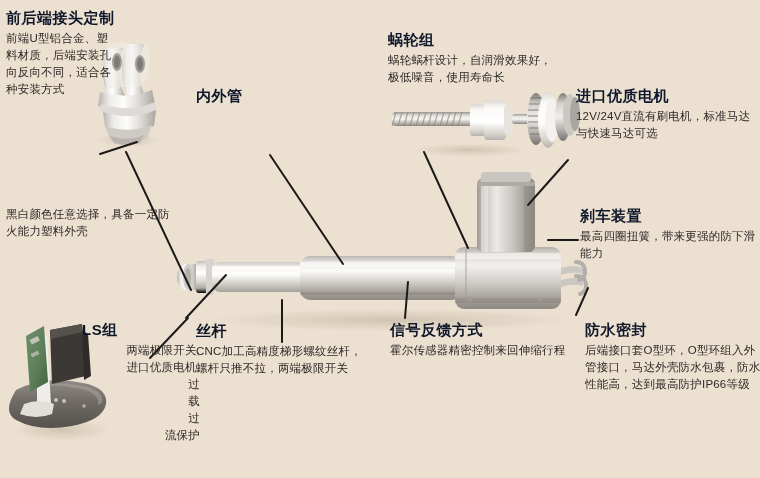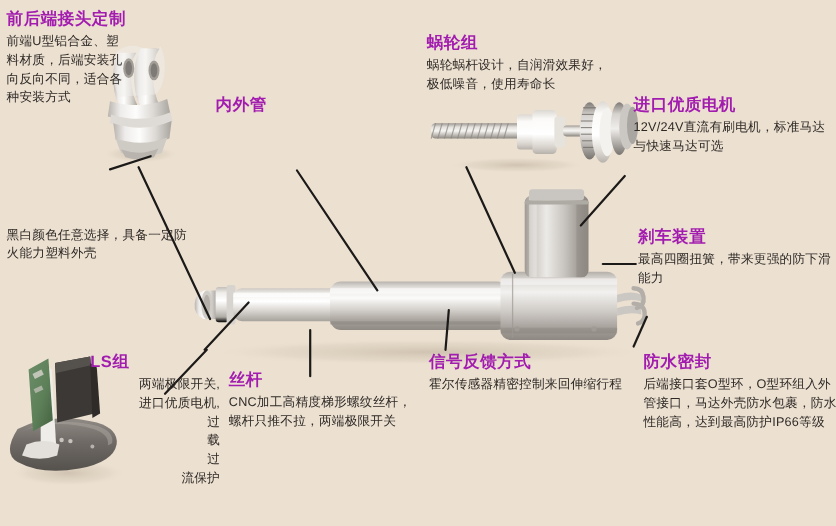--- a/index.html
+++ b/index.html
@@ -19,21 +19,21 @@
     height: 478px;
     background: #ece0d1;
     overflow: hidden;
   }
   .callout {
     position: absolute;
   }
   .callout .title {
     font-size: 15px;
     font-weight: bold;
-    color: #a21caf;
+    color: #0f172a;
     letter-spacing: 0.5px;
     line-height: 20px;
     margin-bottom: 2px;
     white-space: nowrap;
   }
   .callout .desc {
     font-size: 11.5px;
     color: #2e2a26;
     line-height: 17px;
     letter-spacing: 0.2px;
@@ -43,21 +43,21 @@
     text-align: right;
   }
   
   #c-connector { left: 6px;  top: 8px;  width: 108px; }
   #c-tube      { left: 196px; top: 86px; width: 158px; }
   #c-worm      { left: 388px; top: 30px; width: 172px; }
   #c-motor     { left: 576px; top: 86px; width: 180px; }
   #c-color     { left: 6px;  top: 206px; width: 172px; }
   #c-brake     { left: 580px; top: 206px; width: 176px; }
   #c-ls        { left: 82px; top: 320px; width: 118px; }
-  #c-screw     { left: 196px; top: 336px; width: 172px; margin-left: 12px; }
+  #c-screw     { left: 196px; top: 321px; width: 172px; }
   #c-signal    { left: 390px; top: 320px; width: 178px; }
   #c-water     { left: 554px; top: 320px; width: 180px; margin-left: 31px; }
 
   
   #art, #leaders {
     position: absolute;
     left: 0; top: 0;
     width: 760px;
     height: 478px;
     pointer-events: none;

